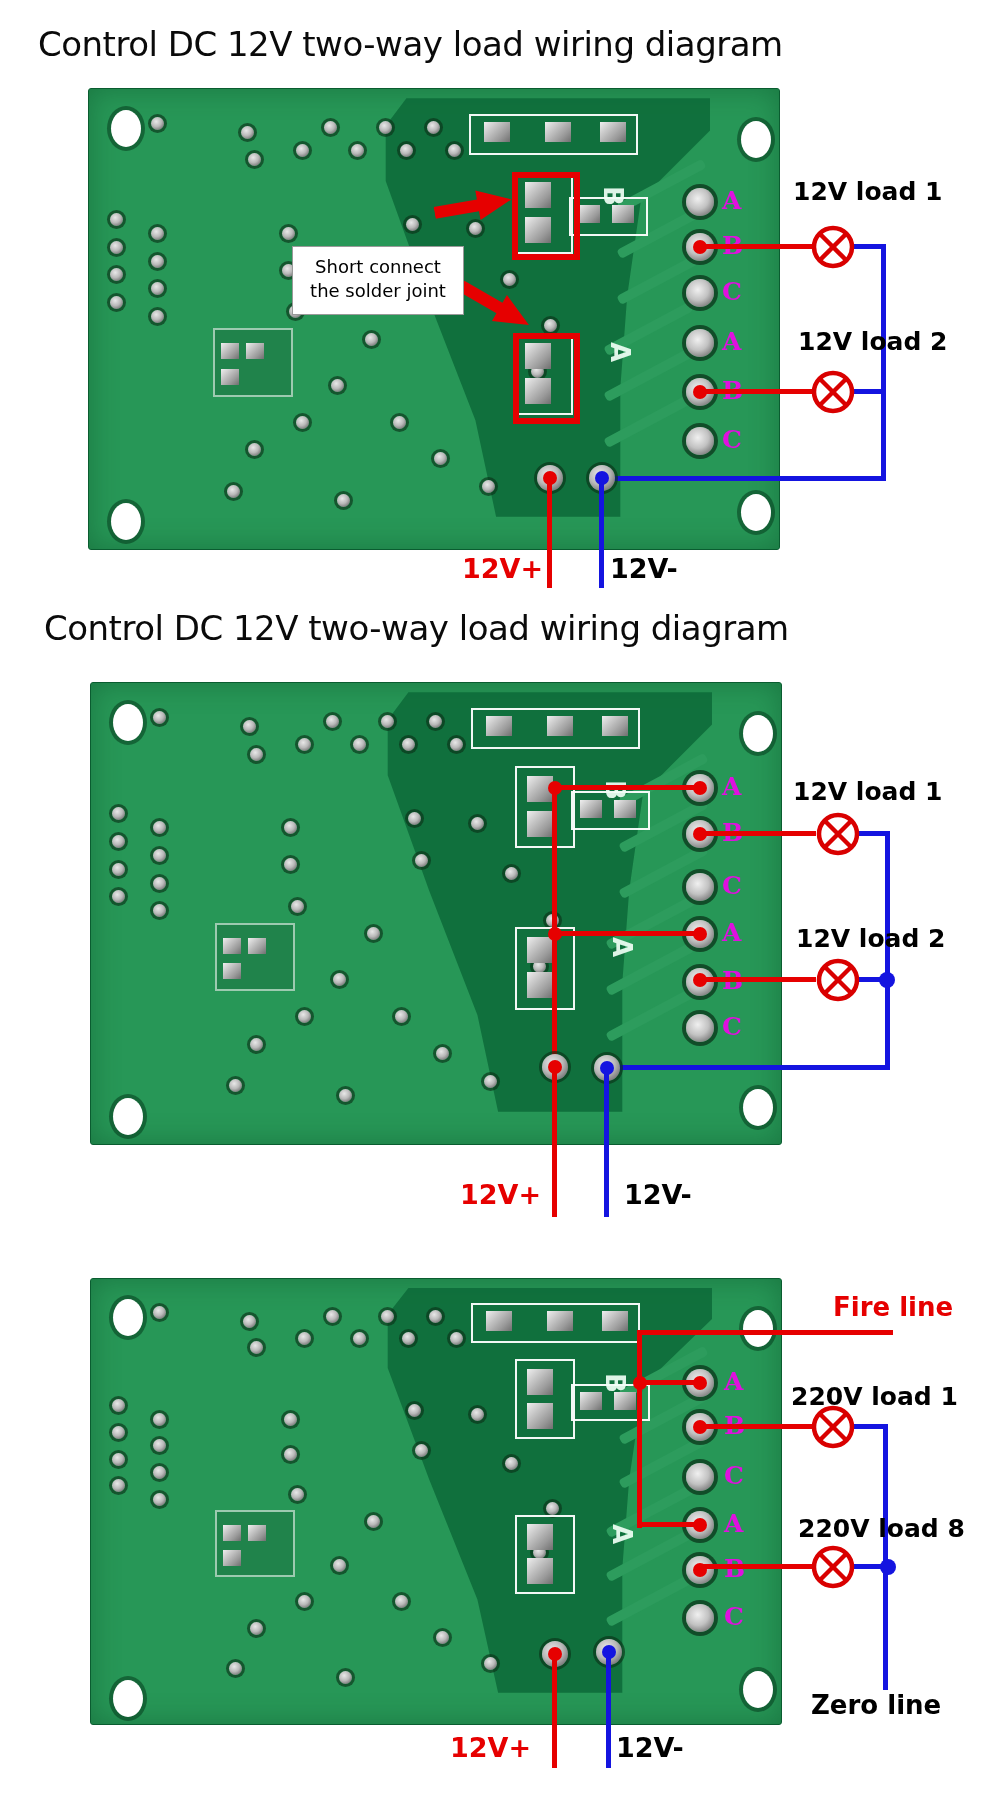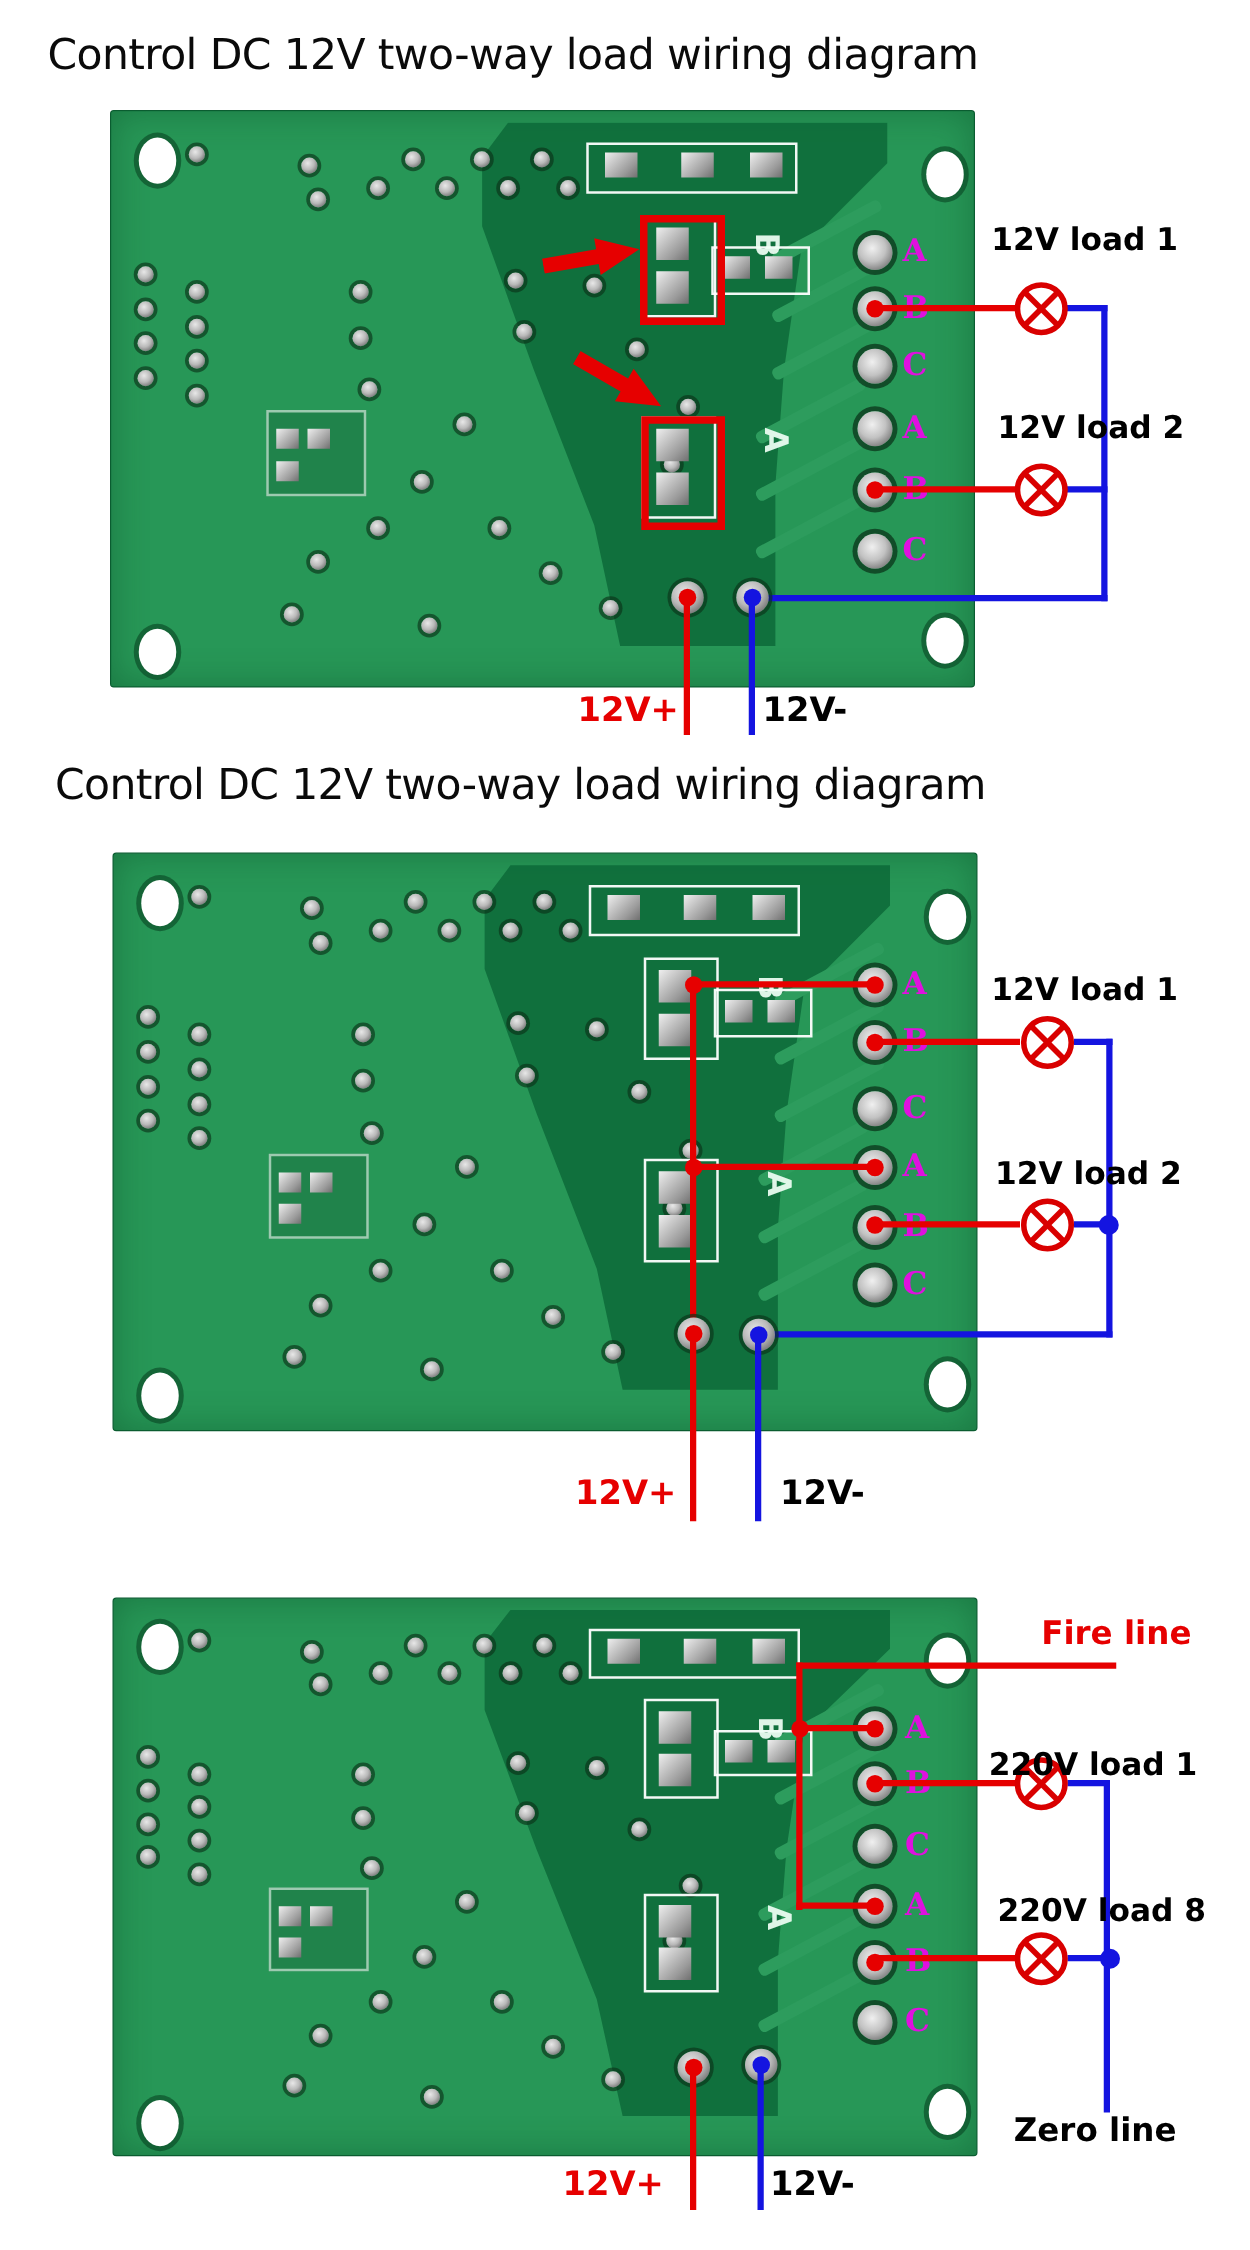--- a/index.html
+++ b/index.html
@@ -137,20 +137,24 @@
   <div class="tlabel" style="left:722px;top:426px;">C</div>
 
   <div class="hlbox" style="left:512px;top:172px;width:56px;height:76px;"></div>
   <div class="hlbox" style="left:513px;top:333px;width:55px;height:79px;"></div>
   <svg class="abs" style="left:434px;top:188px;transform:rotate(-10deg);" width="80" height="36" viewBox="0 0 80 36">
     <polygon points="0,12 44,12 44,3 78,18 44,33 44,24 0,24" fill="#e60000"></polygon>
   </svg>
   <svg class="abs" style="left:456px;top:288px;transform:rotate(30deg);" width="80" height="36" viewBox="0 0 80 36">
     <polygon points="0,12 44,12 44,3 78,18 44,33 44,24 0,24" fill="#e60000"></polygon>
   </svg>
+  <div class="callout" style="left:292px;top:246px;width:170px;height:59px;">
+    <div>Short connect</div>
+    <div>the solder joint</div>
+  </div>
 
   <div class="wire-red" style="left:700px;top:244px;width:113px;height:5px;"></div>
   <div class="wire-red" style="left:700px;top:389px;width:113px;height:5px;"></div>
   <div class="wire-blue" style="left:852px;top:244px;width:34px;height:5px;"></div>
   <div class="wire-blue" style="left:852px;top:389px;width:34px;height:5px;"></div>
   <div class="wire-blue" style="left:881px;top:244px;width:5px;height:237px;"></div>
   <div class="wire-blue" style="left:602px;top:476px;width:284px;height:5px;"></div>
   <div class="pad" style="left:537px;top:465px;width:26px;height:26px;"></div>
   <div class="pad" style="left:589px;top:465px;width:26px;height:26px;"></div>
   <div class="wire-red" style="left:547px;top:478px;width:5px;height:110px;"></div>
@@ -423,19 +427,19 @@
     <line x1="10" y1="10" x2="36" y2="36" stroke="#d90000" stroke-width="4.5"></line>
     <line x1="36" y1="10" x2="10" y2="36" stroke="#d90000" stroke-width="4.5"></line>
   </svg>
   <svg class="lamp" style="left:810px;top:1544px;" viewBox="0 0 46 46">
     <circle cx="23" cy="23" r="19" fill="#ffffff" stroke="#d90000" stroke-width="4.5"></circle>
     <line x1="10" y1="10" x2="36" y2="36" stroke="#d90000" stroke-width="4.5"></line>
     <line x1="36" y1="10" x2="10" y2="36" stroke="#d90000" stroke-width="4.5"></line>
   </svg>
 
   <div class="fire" style="left:833px;top:1294px;text-align:right;">Fire line</div>
-  <div class="loadlabel" style="left:791px;top:1384px;margin-top:15px;">220V load 1</div>
+  <div class="loadlabel" style="left:791px;top:1384px;">220V load 1</div>
   <div class="loadlabel" style="left:798px;top:1516px;">220V load 8</div>
   <div class="zero" style="left:811px;top:1692px;">Zero line</div>
   <div class="pwr-pos" style="left:450px;top:1734px;">12V+</div>
   <div class="pwr-neg" style="left:616px;top:1734px;">12V-</div>
 
 </div>
 
 </body></html>

